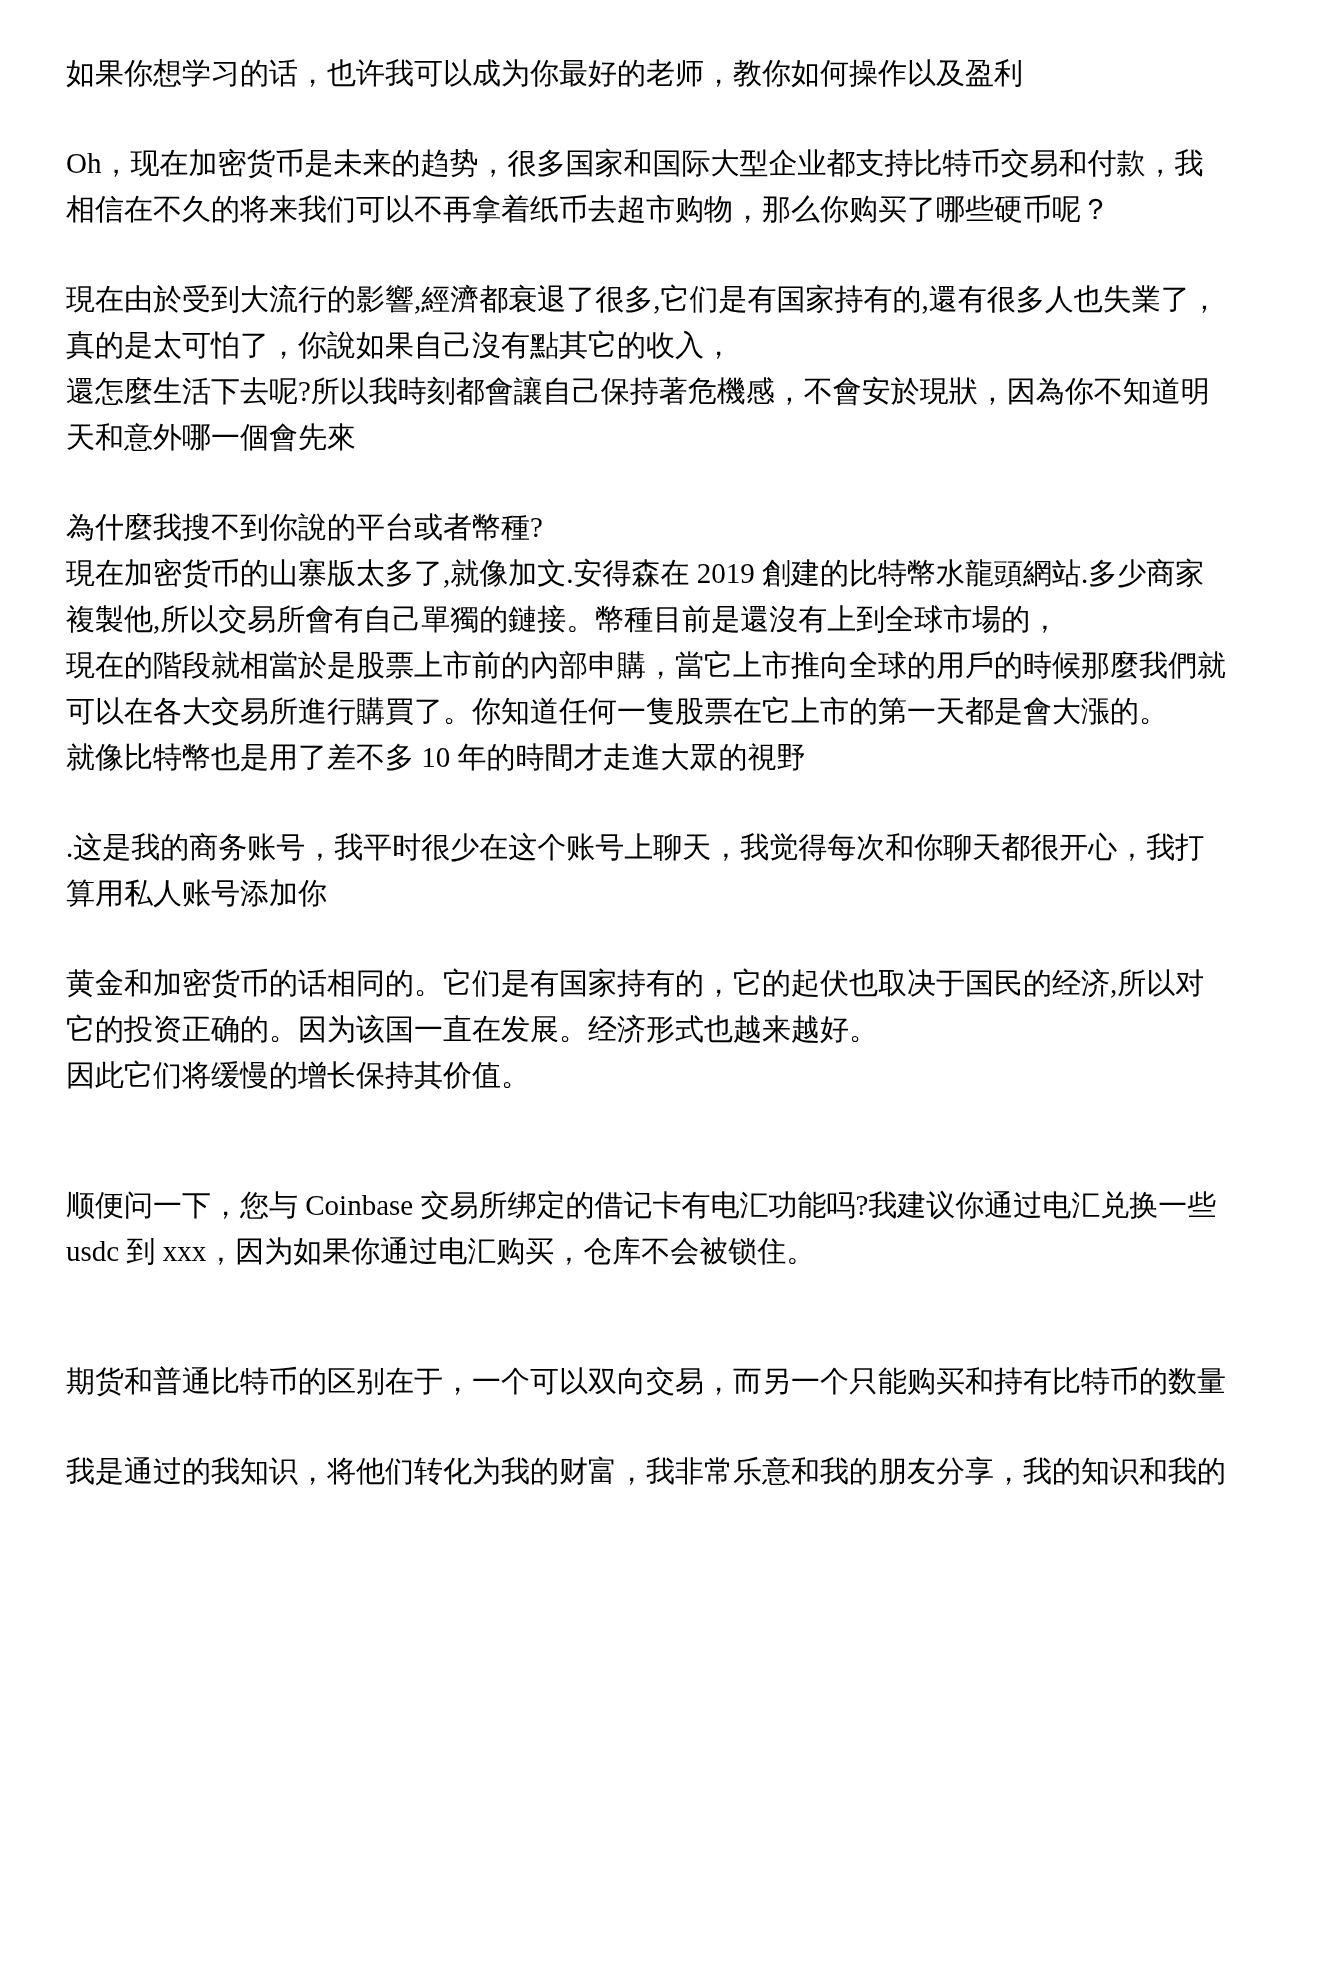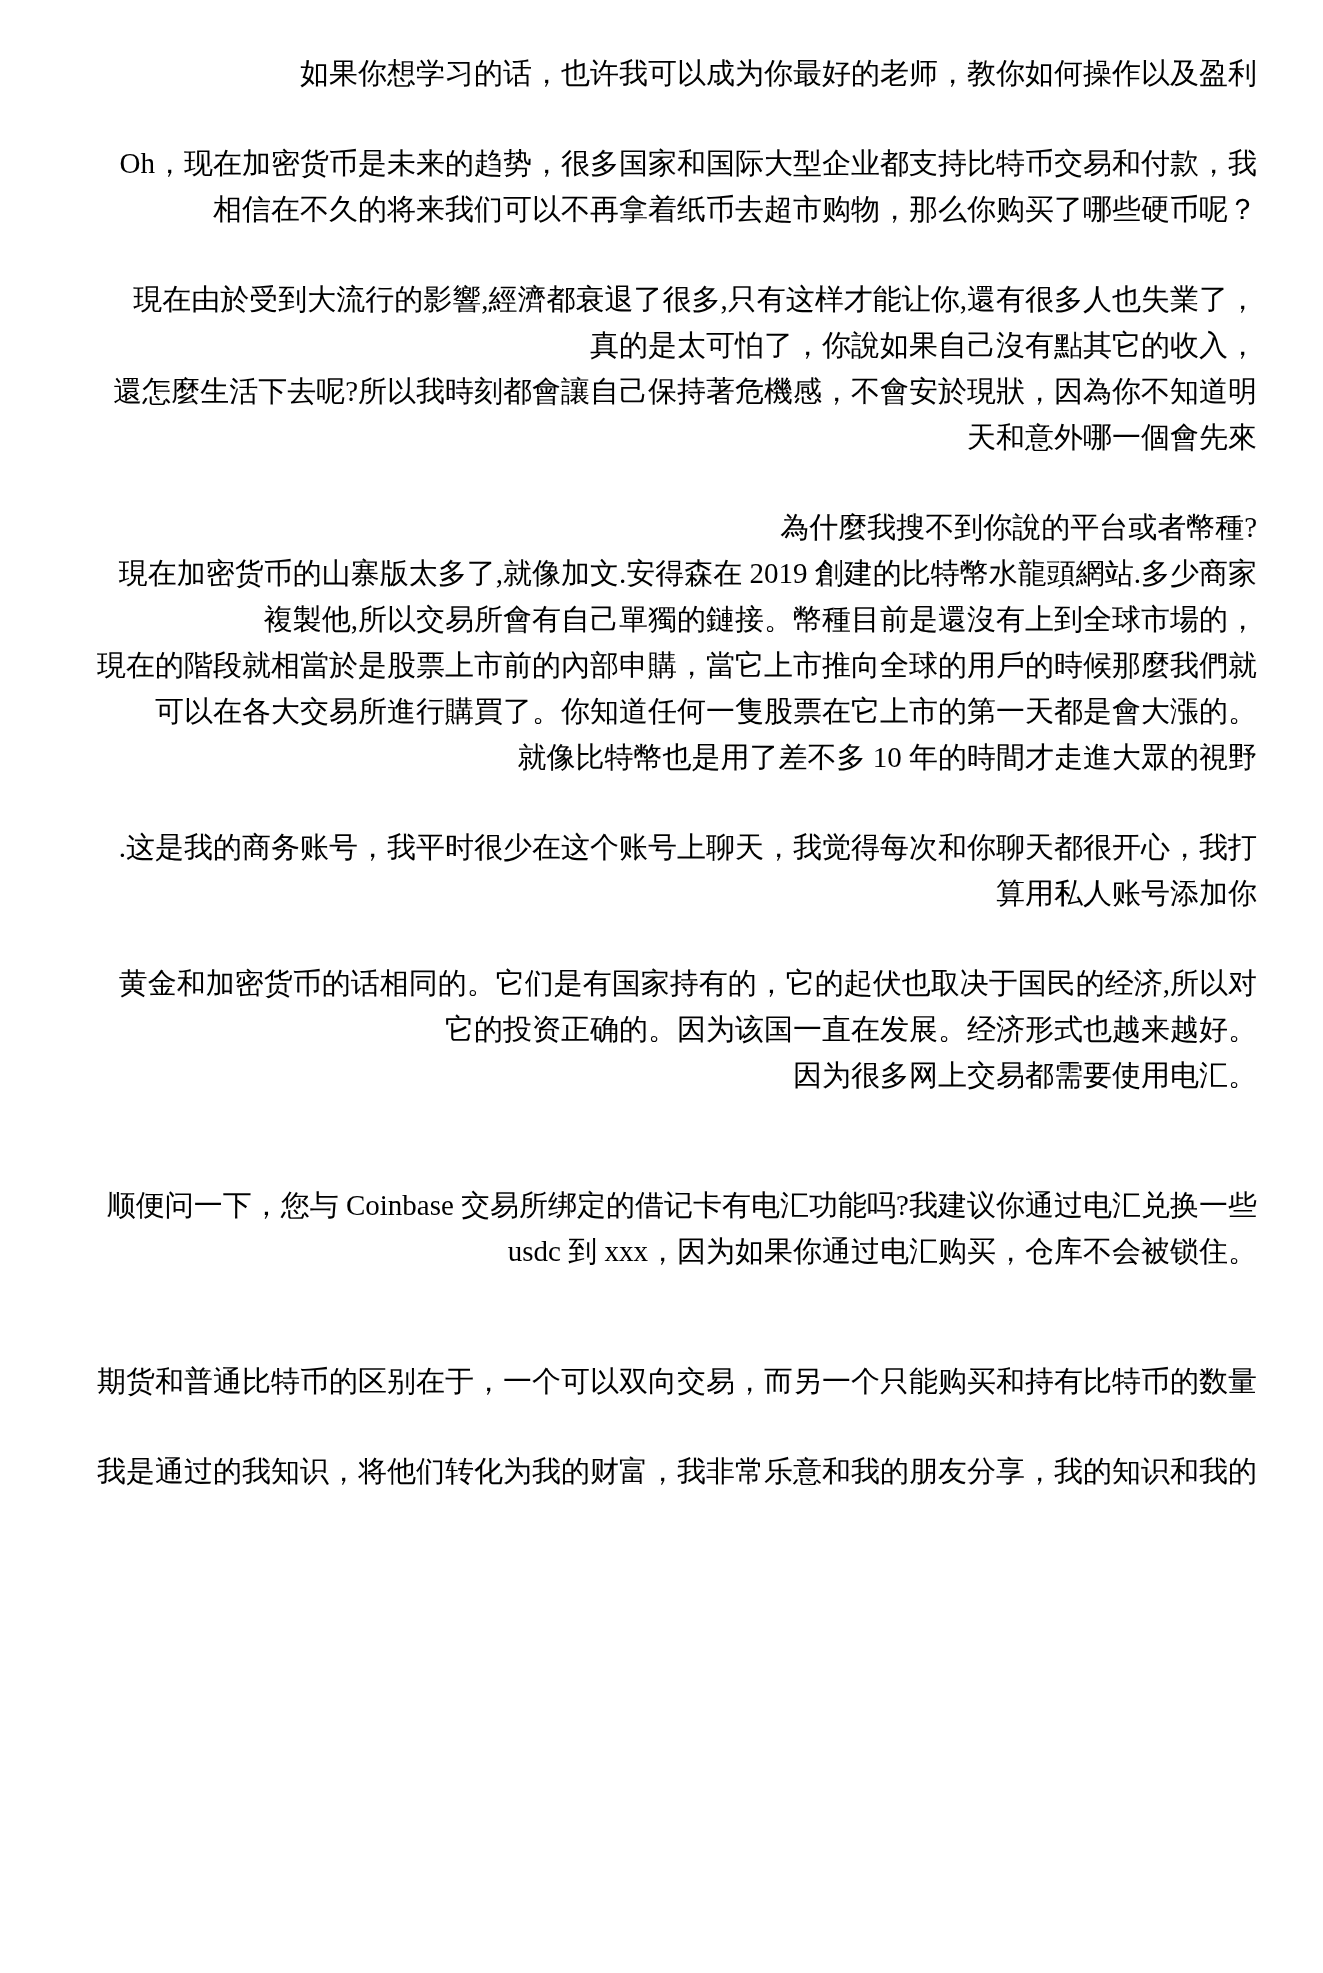--- a/index.html
+++ b/index.html
@@ -11,21 +11,20 @@
     width: 1323px;
     height: 1973px;
     background: #ffffff;
     color: #000000;
     box-sizing: border-box;
     padding: 50px 66px 0 66px;
     font-family: "Liberation Serif", "DejaVu Serif", serif;
     font-size: 29px;
     line-height: 46px;
     overflow: hidden;
-    text-align: right;
   }
   .para {
     margin: 0 0 44px 0;
   }
   .para.gap-lg {
     margin-bottom: 84px;
   }
   .para.gap-xl {
   }
   .line {
@@ -41,21 +40,21 @@
   <div class="para">
     <div class="line">如果你想学习的话，也许我可以成为你最好的老师，教你如何操作以及盈利</div>
   </div>
 
   <div class="para">
     <div class="line">Oh，现在加密货币是未来的趋势，很多国家和国际大型企业都支持比特币交易和付款，我</div>
     <div class="line">相信在不久的将来我们可以不再拿着纸币去超市购物，那么你购买了哪些硬币呢？</div>
   </div>
 
   <div class="para">
-    <div class="line">現在由於受到大流行的影響,經濟都衰退了很多,只有这样才能让你,還有很多人也失業了，</div>
+    <div class="line">現在由於受到大流行的影響,經濟都衰退了很多,它们是有国家持有的,還有很多人也失業了，</div>
     <div class="line">真的是太可怕了，你說如果自己沒有點其它的收入，</div>
     <div class="line">還怎麼生活下去呢?所以我時刻都會讓自己保持著危機感，不會安於現狀，因為你不知道明</div>
     <div class="line">天和意外哪一個會先來</div>
   </div>
 
   <div class="para">
     <div class="line">為什麼我搜不到你說的平台或者幣種?</div>
     <div class="line">現在加密货币的山寨版太多了,就像加文.安得森在 2019 創建的比特幣水龍頭網站.多少商家</div>
     <div class="line">複製他,所以交易所會有自己單獨的鏈接。幣種目前是還沒有上到全球市場的，</div>
     <div class="line">現在的階段就相當於是股票上市前的內部申購，當它上市推向全球的用戶的時候那麼我們就</div>
@@ -65,21 +64,21 @@
 
   <div class="para">
     <div class="line">.这是我的商务账号，我平时很少在这个账号上聊天，我觉得每次和你聊天都很开心，我打</div>
     <div class="line">算用私人账号添加你</div>
   </div>
 
 
   <div class="para gap-lg">
     <div class="line">黄金和加密货币的话相同的。它们是有国家持有的，它的起伏也取决于国民的经济,所以对</div>
     <div class="line">它的投资正确的。因为该国一直在发展。经济形式也越来越好。</div>
-    <div class="line">因为很多网上交易都需要使用电汇。</div>
+    <div class="line">因此它们将缓慢的增长保持其价值。</div>
   </div>
 
   <div class="para gap-lg">
     <div class="line">顺便问一下，您与 Coinbase 交易所绑定的借记卡有电汇功能吗?我建议你通过电汇兑换一些</div>
     <div class="line">usdc 到 xxx，因为如果你通过电汇购买，仓库不会被锁住。</div>
   </div>
 
 
   <div class="para gap-xl">
     <div class="line">期货和普通比特币的区别在于，一个可以双向交易，而另一个只能购买和持有比特币的数量</div>

